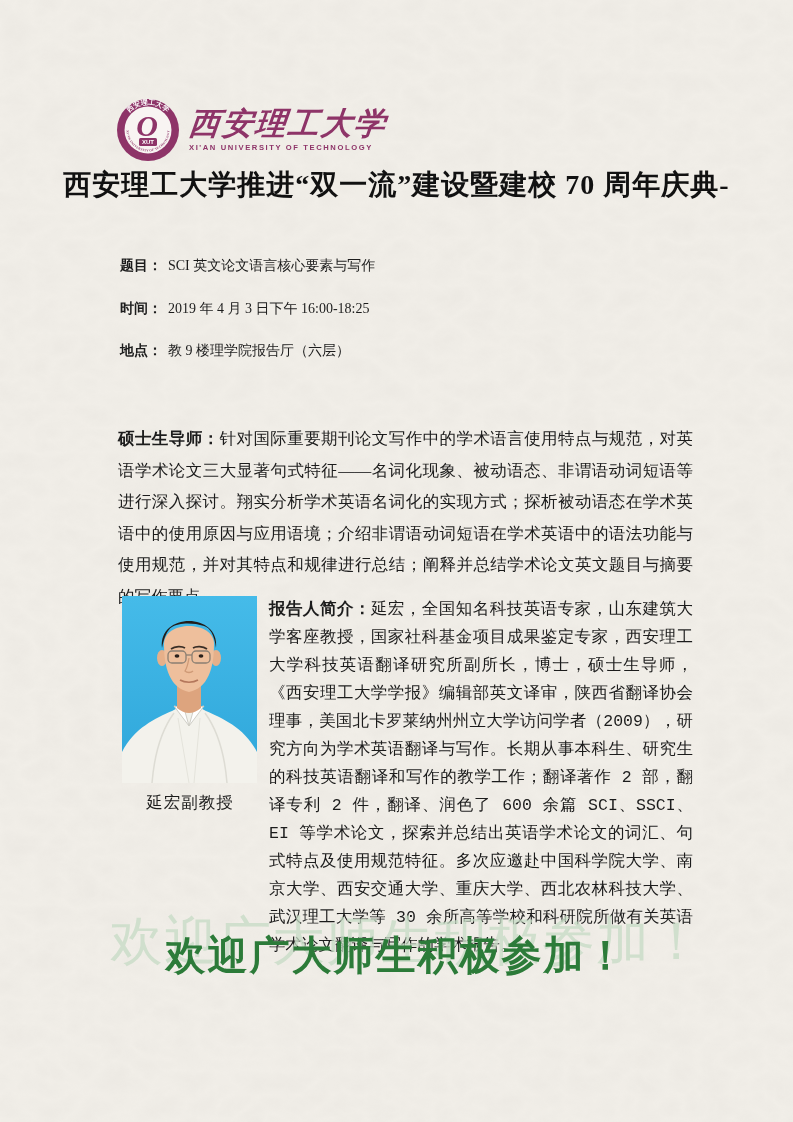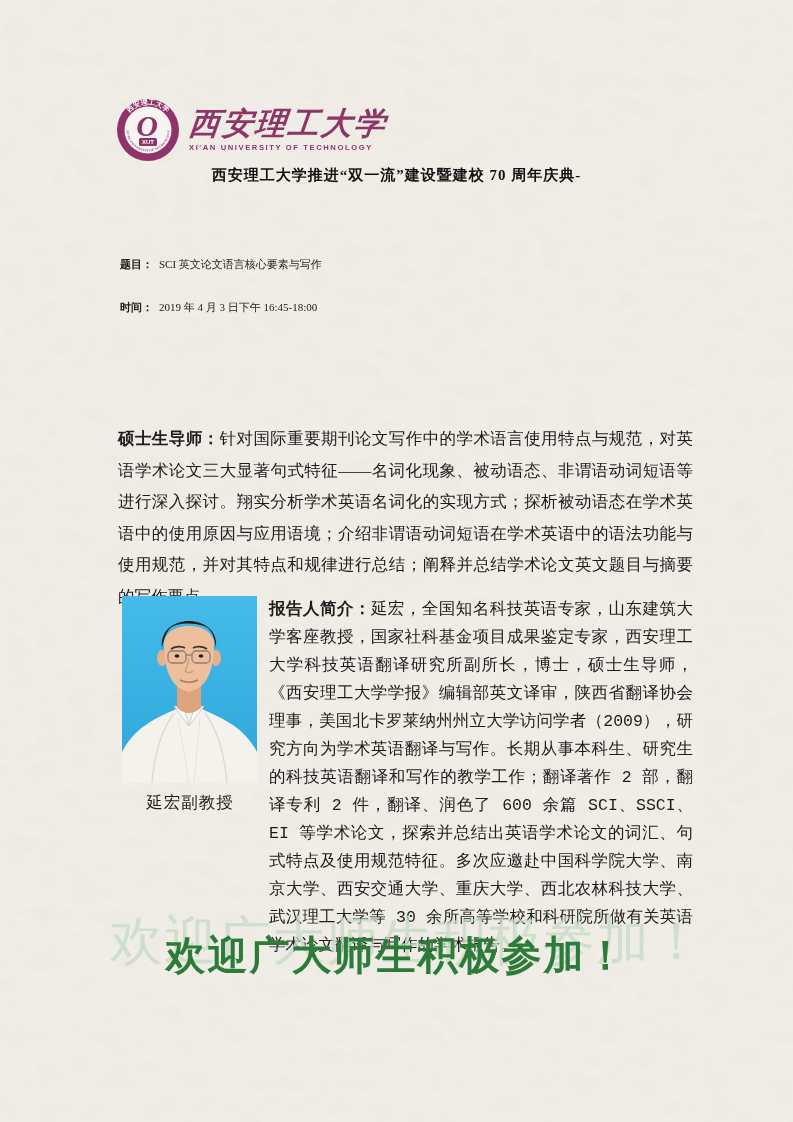--- a/index.html
+++ b/index.html
@@ -26,29 +26,29 @@
   }
   .wordmark .en {
     font-size: 7.6px; font-weight: bold; color:#8e3468;
     letter-spacing: 1.6px; margin-top: 3px;
     font-family: "Liberation Sans", "DejaVu Sans", sans-serif;
   }
 
   
   .title-line1, .title-line2 {
     position:absolute; left:0; width:100%;
-    text-align:center; font-size:15px; font-weight:bold; color:#111;
+    text-align:center; font-size:28px; font-weight:bold; color:#111;
     letter-spacing: 1px;
   }
   .title-line1 { top:166px; }
   .title-line2 { top:212px; }
 
   
   .info { position:absolute; left:120px; top:257px; }
-  .info-row { font-size:11px; height:20px; margin-bottom:22.5px; }
+  .info-row { font-size:14px; height:20px; margin-bottom:22.5px; }
   .info-row .lbl { font-weight:bold; margin-right:6px; }
 
   
   .abstract {
     position:absolute; left:118px; top:423px; width:575px;
     font-size:16.5px; line-height:31.5px; text-align:justify;
   }
   .abstract .lbl { font-weight:bold; }
 
   
@@ -111,21 +111,24 @@
     </div>
   </div>
 
   <div class="title-line1">西安理工大学推进“双一流”建设暨建校 70 周年庆典-</div>
 
   <div class="info">
     <div class="info-row">
       <span class="lbl">题目：</span><span>SCI 英文论文语言核心要素与写作</span>
     </div>
     <div class="info-row">
-      <span class="lbl">时间：</span><span>2019 年 4 月 3 日下午 16:45-18:00</span>
+      <span class="lbl">时间：</span><span>2019 年 4 月 3 日下午 16:00-18:25</span>
+    </div>
+    <div class="info-row">
+      <span class="lbl">地点：</span><span>教 9 楼理学院报告厅（六层）</span>
     </div>
   </div>
 
   <p class="abstract">
     <span class="lbl">硕士生导师：</span><span>针对国际重要期刊论文写作中的学术语言使用特点与规范，对英语学术论文三大显著句式特征——名词化现象、被动语态、非谓语动词短语等进行深入探讨。翔实分析学术英语名词化的实现方式；探析被动语态在学术英语中的使用原因与应用语境；介绍非谓语动词短语在学术英语中的语法功能与使用规范，并对其特点和规律进行总结；阐释并总结学术论文英文题目与摘要的写作要点。</span>
   </p>
 
   <div class="speaker">
     <div class="photo-col">
       <svg class="photo" viewBox="0 0 135 187">

